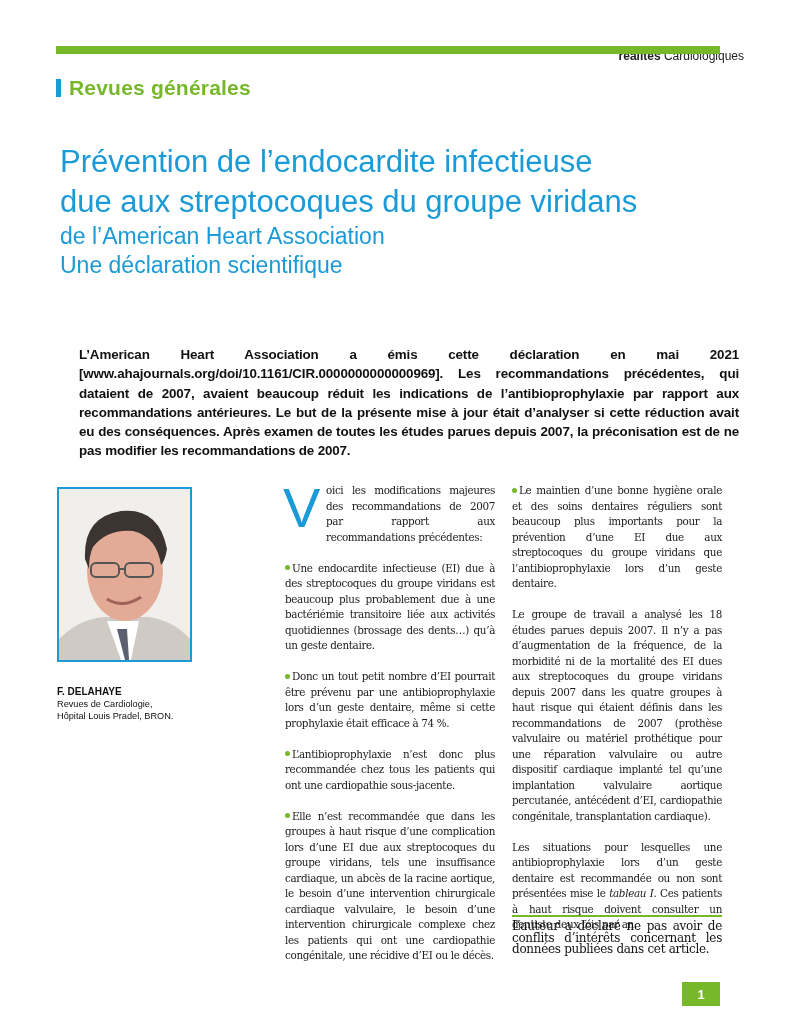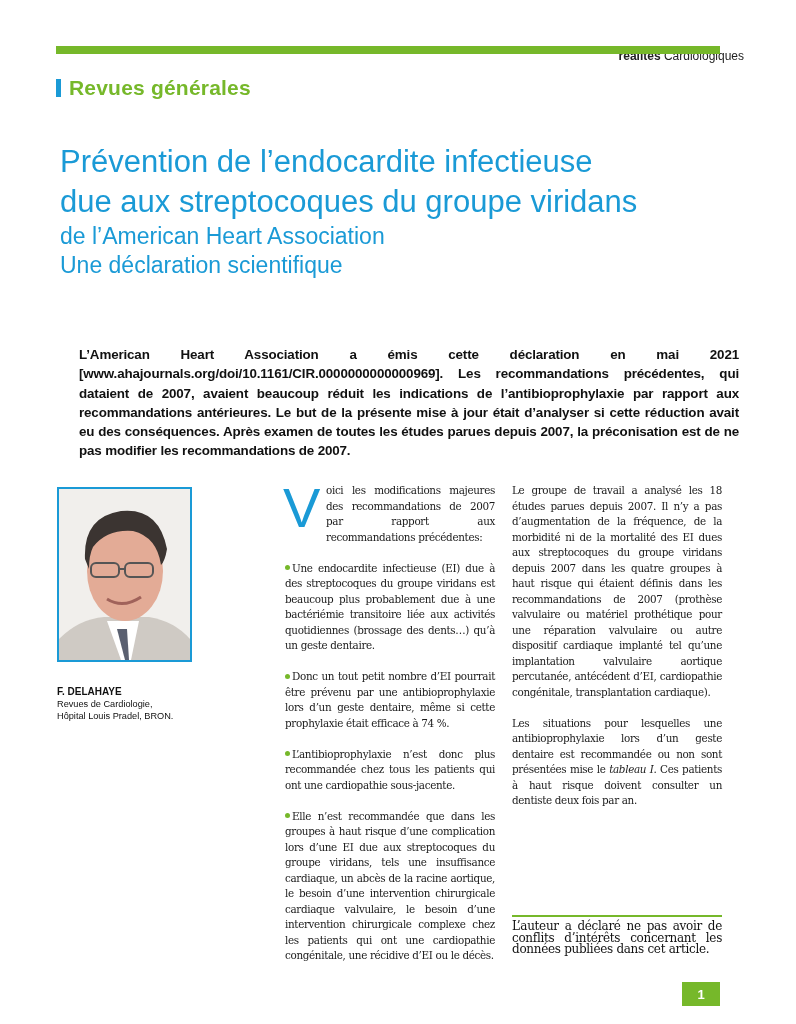--- a/index.html
+++ b/index.html
@@ -70,19 +70,20 @@
 
 <div class="col col1">
   <p><span class="dropcap">V</span><span>oici les modifications majeures des recommandations de 2007 par rapport aux recommandations précédentes:</span></p>
   <p><span class="bullet"></span><span>Une endocardite infectieuse (EI) due à des streptocoques du groupe viridans est beaucoup plus probablement due à une bactériémie transitoire liée aux activités quotidiennes (brossage des dents…) qu’à un geste dentaire.</span></p>
   <p><span class="bullet"></span><span>Donc un tout petit nombre d’EI pourrait être prévenu par une antibioprophylaxie lors d’un geste dentaire, même si cette prophylaxie était efficace à 74 %.</span></p>
   <p><span class="bullet"></span><span>L’antibioprophylaxie n’est donc plus recommandée chez tous les patients qui ont une cardiopathie sous-jacente.</span></p>
   <p><span class="bullet"></span><span>Elle n’est recommandée que dans les groupes à haut risque d’une complication lors d’une EI due aux streptocoques du groupe viridans, tels une insuffisance cardiaque, un abcès de la racine aortique, le besoin d’une intervention chirurgicale cardiaque valvulaire, le besoin d’une intervention chirurgicale complexe chez les patients qui ont une cardiopathie congénitale, une récidive d’EI ou le décès.</span></p>
 </div>
 
 <div class="col col2">
+  <p><span class="bullet"></span><span>Le maintien d’une bonne hygiène orale et des soins dentaires réguliers sont beaucoup plus importants pour la prévention d’une EI due aux streptocoques du groupe viridans que l’antibioprophylaxie lors d’un geste dentaire.</span></p>
   <p>Le groupe de travail a analysé les 18 études parues depuis 2007. Il n’y a pas d’augmentation de la fréquence, de la morbidité ni de la mortalité des EI dues aux streptocoques du groupe viridans depuis 2007 dans les quatre groupes à haut risque qui étaient définis dans les recommandations de 2007 (prothèse valvulaire ou matériel prothétique pour une réparation valvulaire ou autre dispositif cardiaque implanté tel qu’une implantation valvulaire aortique percutanée, antécédent d’EI, cardiopathie congénitale, transplantation cardiaque).</p>
   <p><span>Les situations pour lesquelles une antibioprophylaxie lors d’un geste dentaire est recommandée ou non sont présentées mise le </span><span class="italic-b">tableau I</span><span>. Ces patients à haut risque doivent consulter un dentiste deux fois par an.</span></p>
 </div>
 
 <div class="disclosure">L’auteur a déclaré ne pas avoir de conflits d’intérêts concernant les données publiées dans cet article.</div>
 
 <div class="page-num">1</div>
 
 </body></html>

